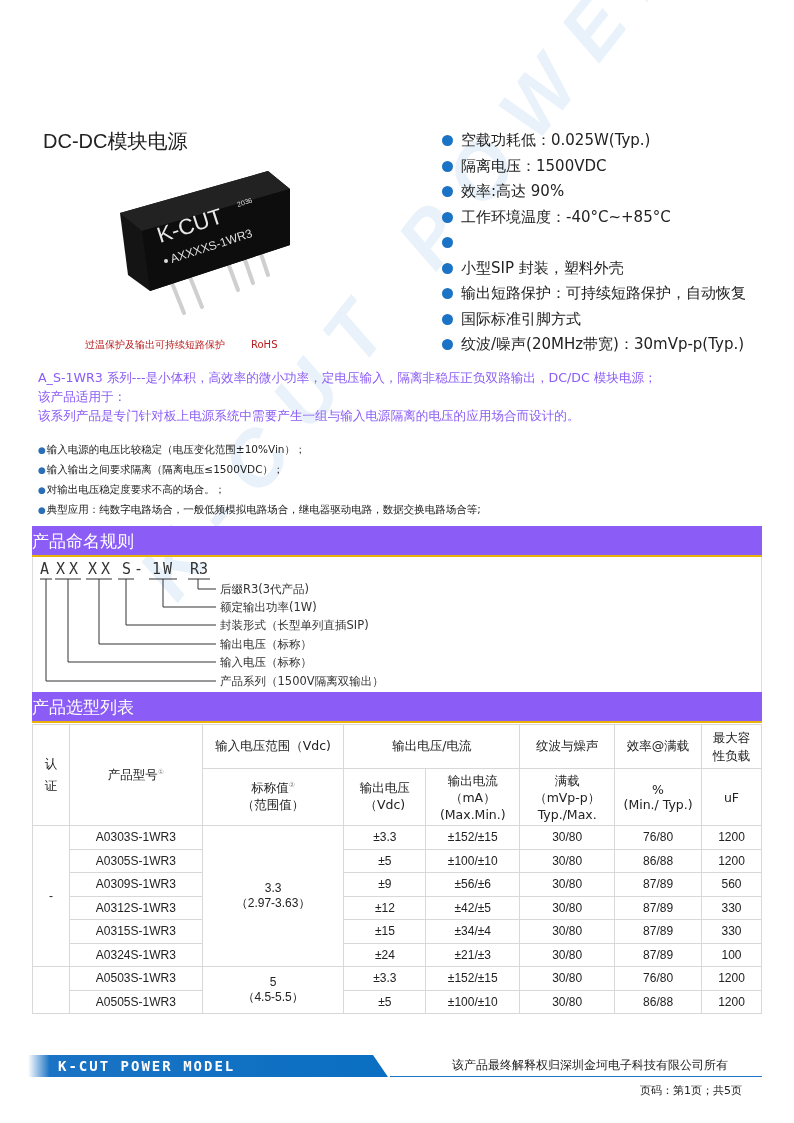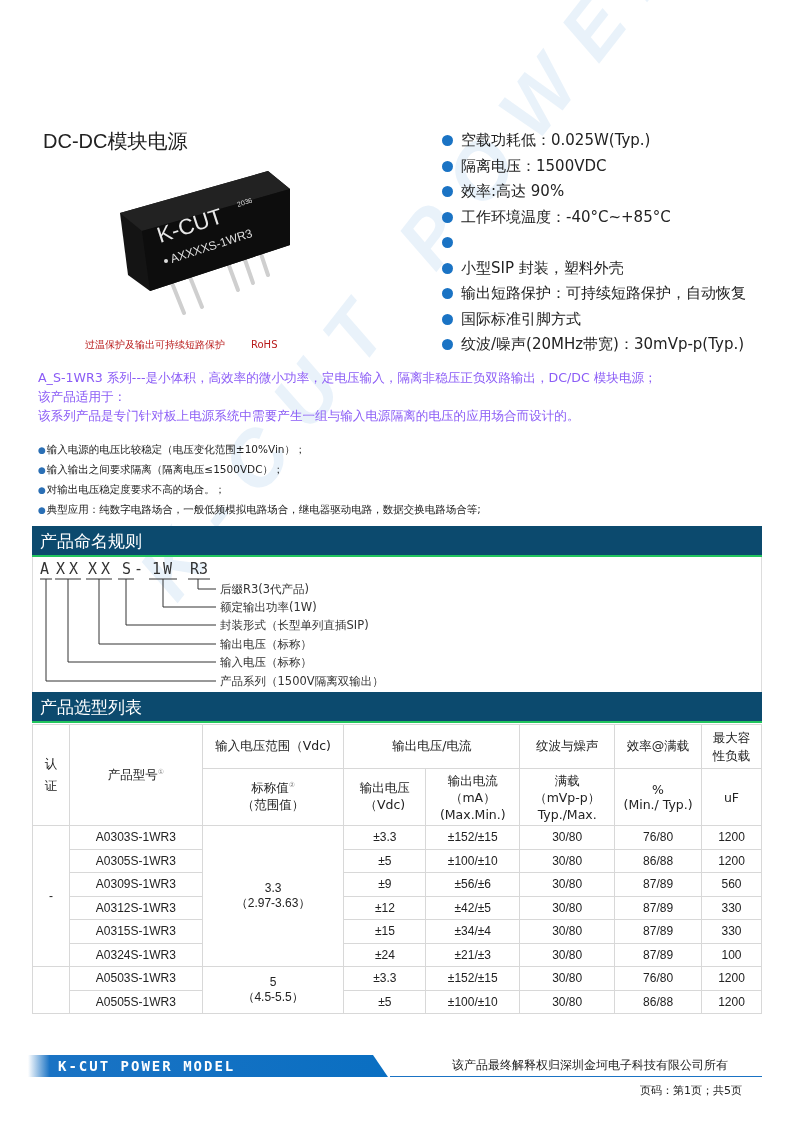--- a/index.html
+++ b/index.html
@@ -22,22 +22,22 @@
   .features { left: 440px; top: 128px; width: 350px; margin: 0; padding: 0; list-style: none; }
   .features li { height: 25.5px; display: flex; align-items: center; font-size: 15px; color: #222; white-space: nowrap; }
   .features .dot { width: 11px; height: 11px; border-radius: 50%; background: #1a73c4; margin: 0 8px 0 2px; flex: none; }
 
   
   .desc { left: 38px; top: 368px; width: 740px; font-size: 12.6px; line-height: 19px; color: #8b5cf6; }
   .apps { left: 38px; top: 440px; width: 740px; font-size: 10.5px; line-height: 19px; color: #222; }
   .apps .b { color: #2a6fb5; font-size: 9px; margin-right: 1px; }
 
   
-  .sec-head { left: 32px; width: 730px; height: 31px; background: #0c4a6e; color: #fff; font-size: 17px;
-              line-height: 31px; padding-left: 8px; box-sizing: border-box; border-bottom: 2px solid #22c55e; }
+  .sec-head { left: 32px; width: 730px; height: 31px; background: #8b5cf6; color: #fff; font-size: 17px;
+              line-height: 31px; padding-left: 0; box-sizing: border-box; border-bottom: 2px solid #eab308; }
   .sec-box { left: 32px; width: 730px; border-left: 1px solid #ddd; border-right: 1px solid #ddd; box-sizing: border-box; }
 
   
   .naming { left: 38px; top: 560px; width: 420px; height: 130px; }
   .naming-code { position: absolute; left: 2px; top: 0; font-family: "DejaVu Sans Mono", monospace; font-size: 15px; color: #333; letter-spacing: 0px; }
   .naming-code span { position: absolute; top: 0; white-space: nowrap; }
   .naming-label { position: absolute; left: 182px; font-size: 11.5px; color: #333; white-space: nowrap; }
 
   
   table.sel { position: absolute; left: 32px; top: 724px; width: 730px; border-collapse: collapse; font-size: 12px; color: #222;

